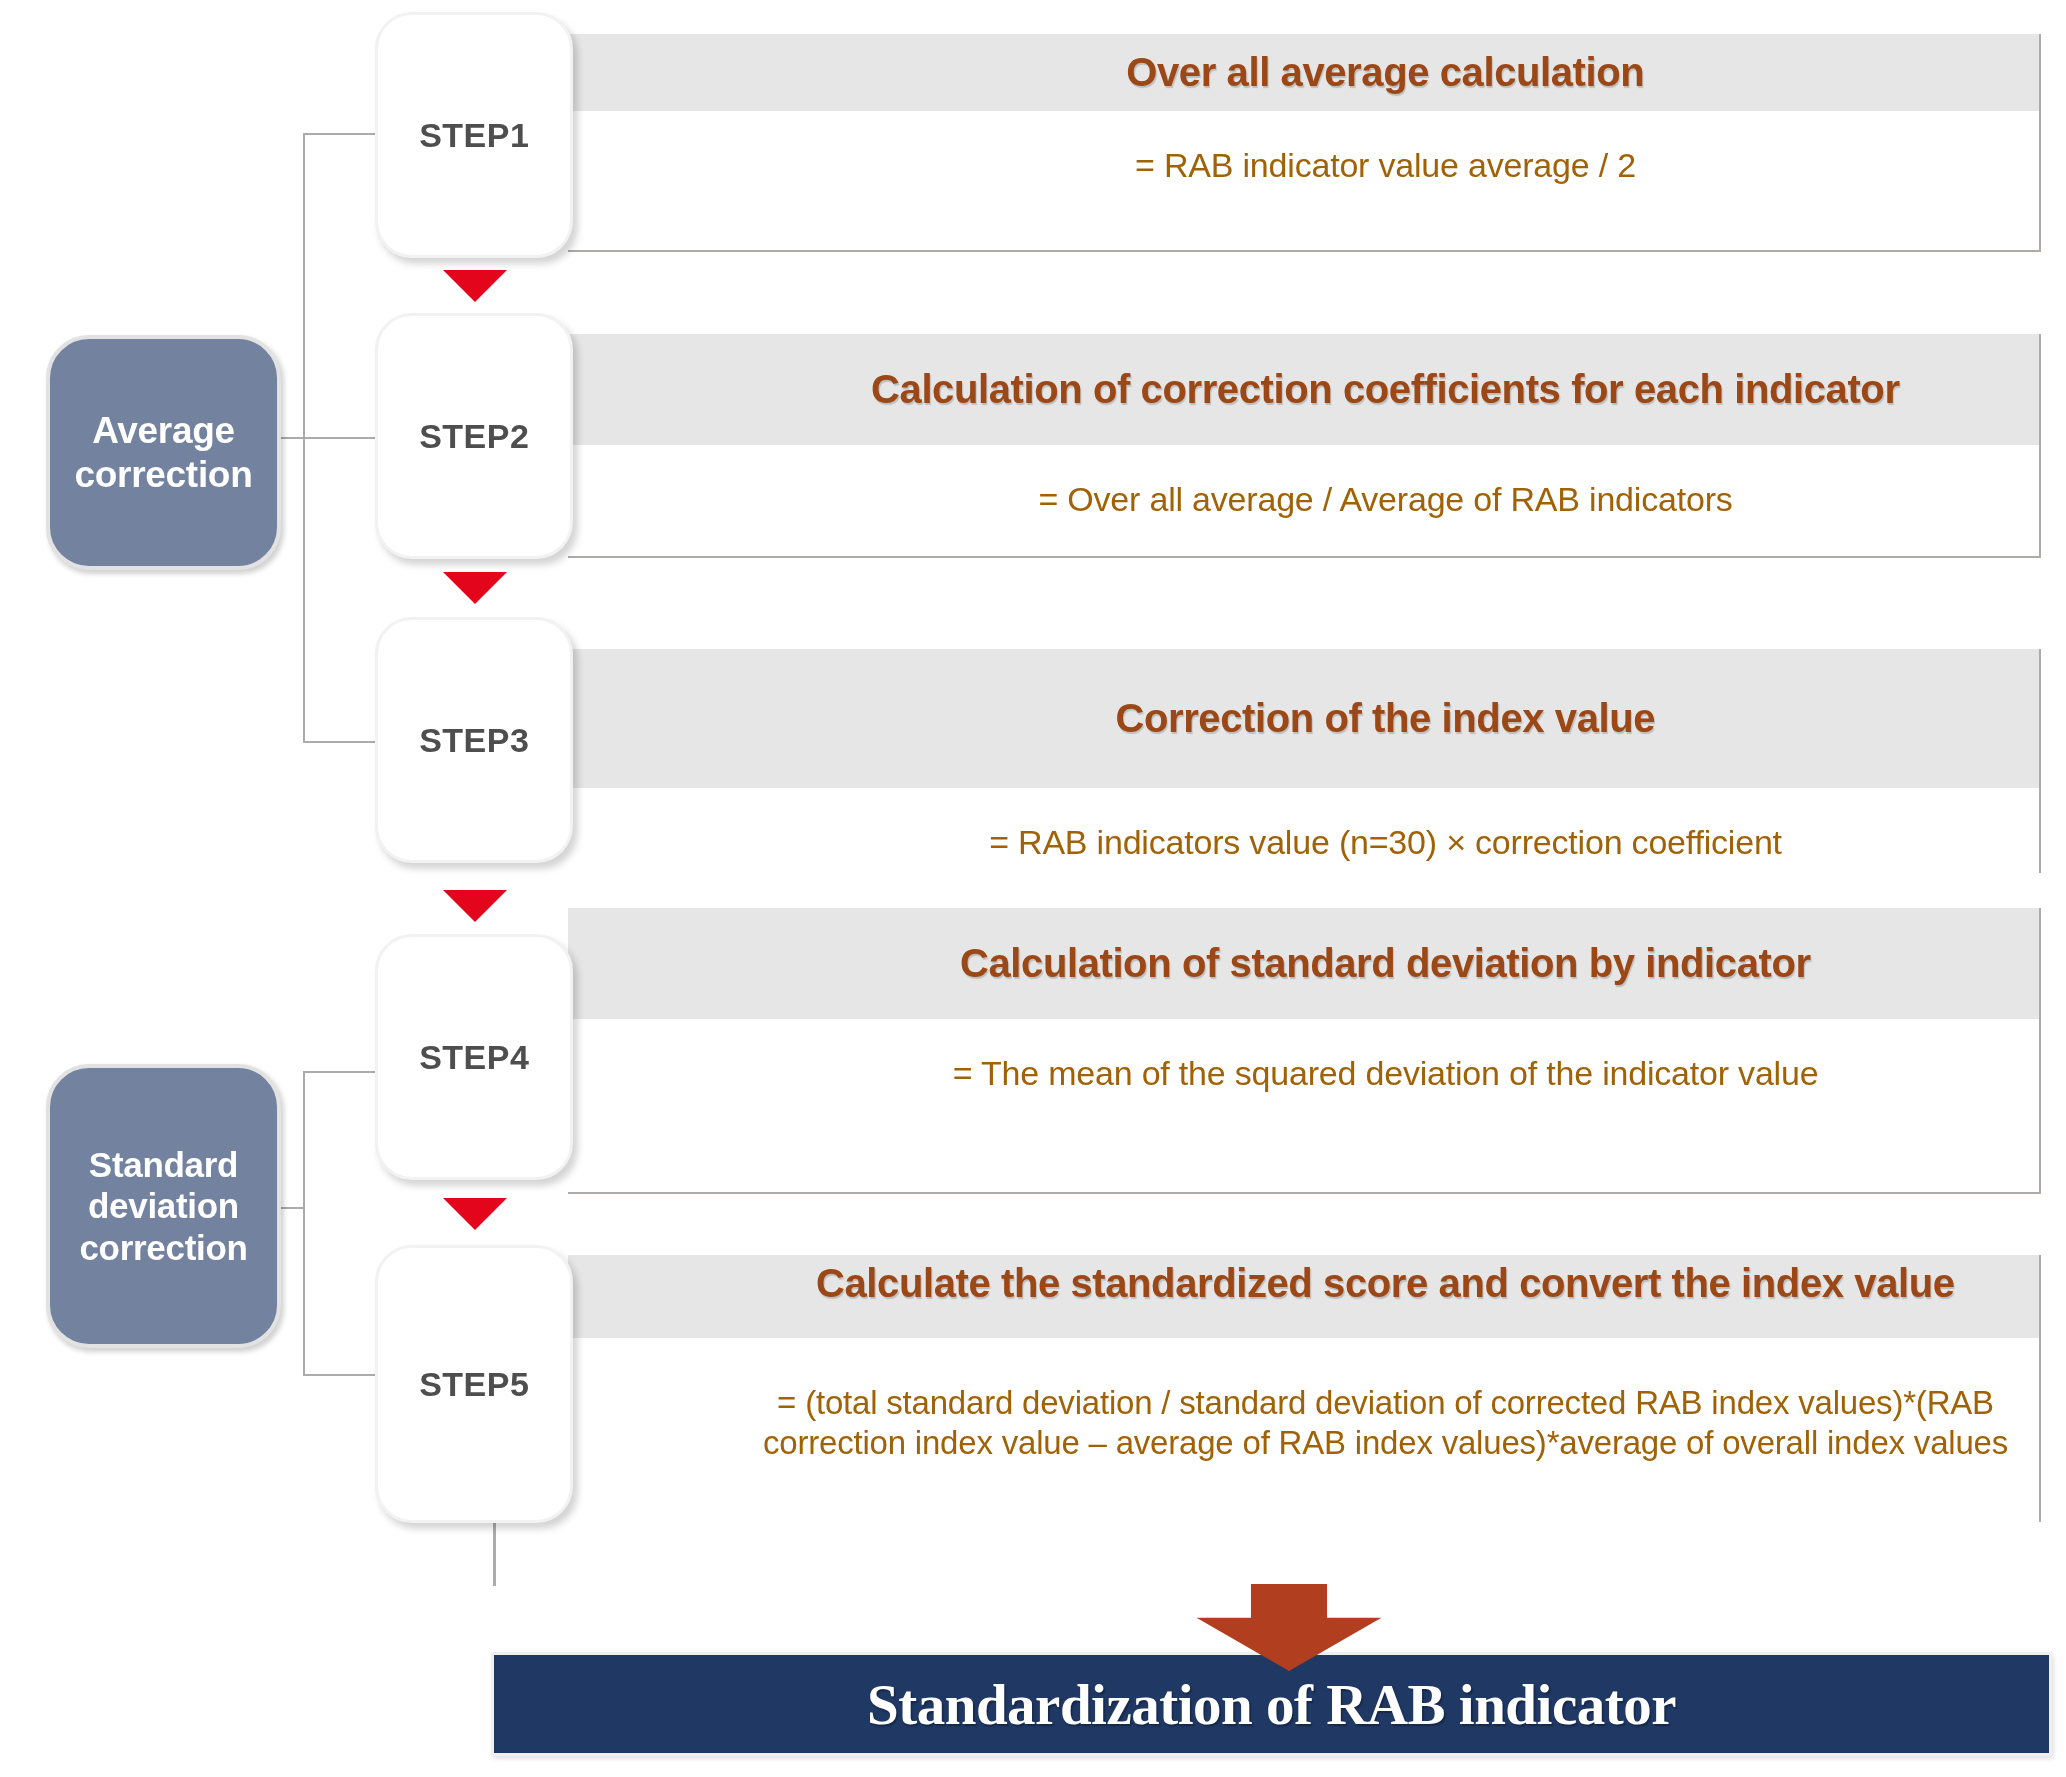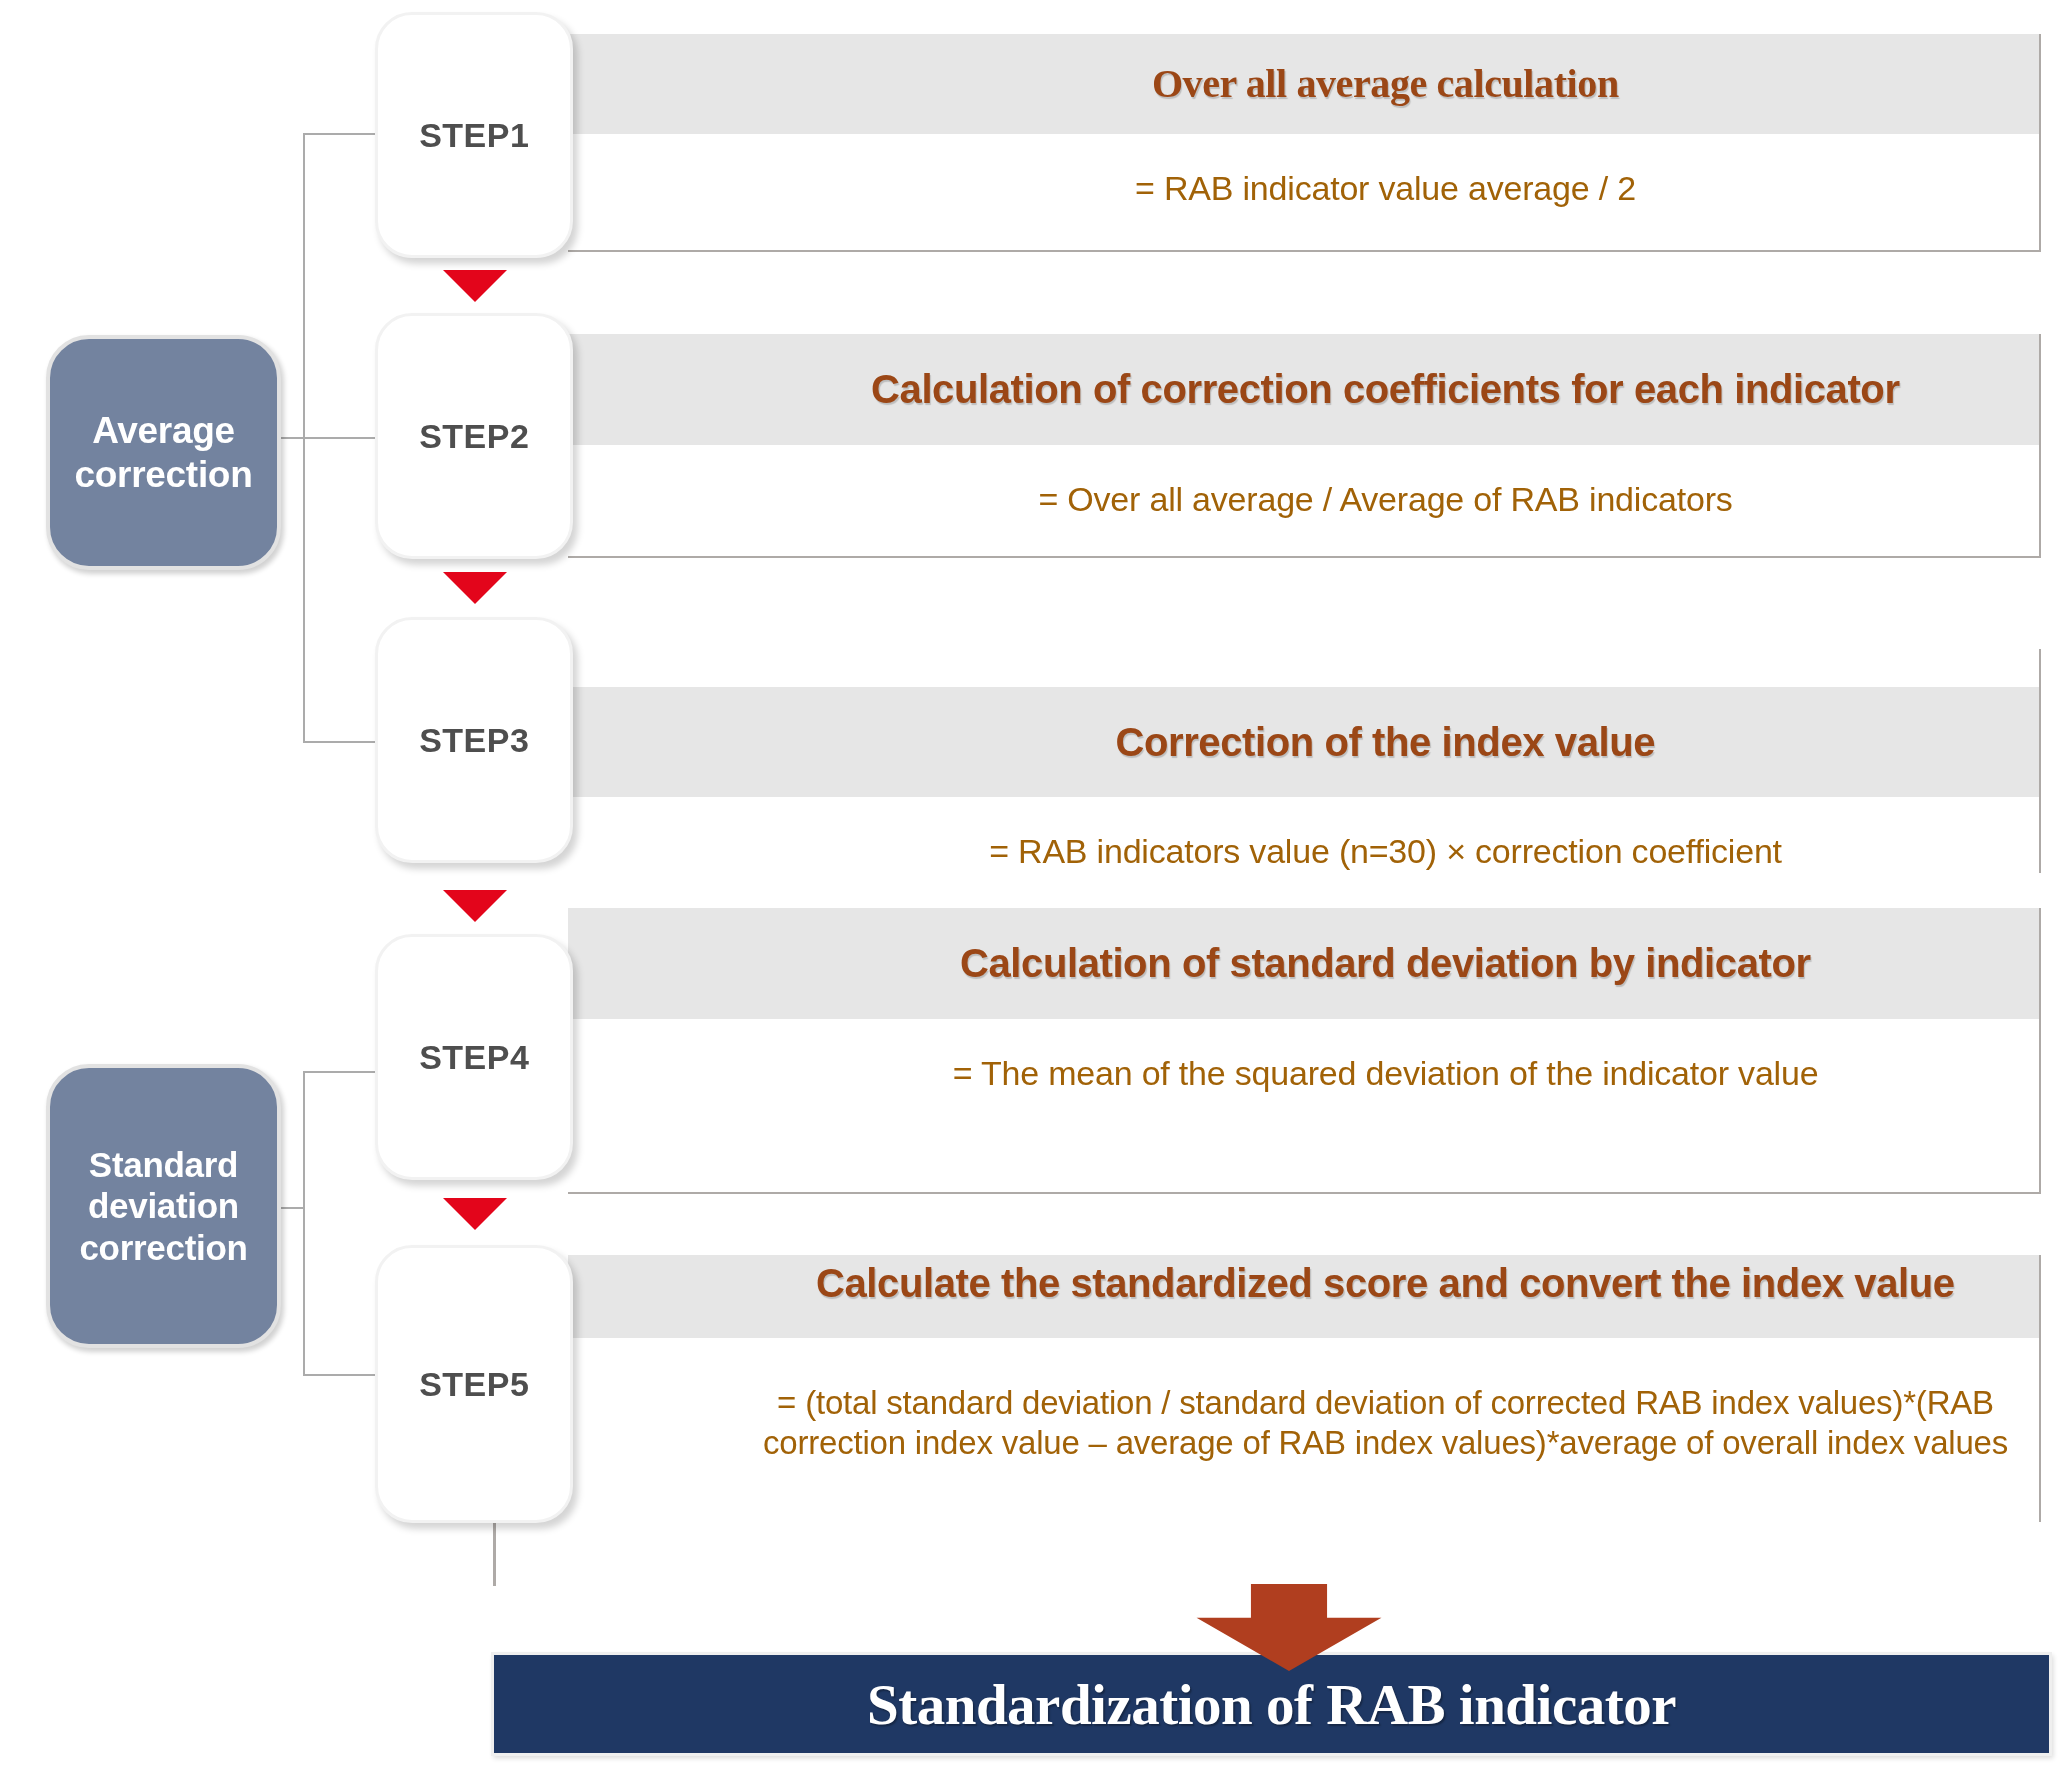--- a/index.html
+++ b/index.html
@@ -190,21 +190,21 @@
 
   <div class="group-box" style="left:46px; top:1064px; width:235px; height:284px; font-size:35px;">
     <span>
       <span>Standard</span><br>
       <span>deviation</span><br>
       <span>correction</span>
     </span>
   </div>
 
   <div class="panel" style="left:568px; top:34px; width:1473px; height:218px;">
-    <div class="panel-head" style="height:100px;font-family:Liberation Serif, serif;">
+    <div class="panel-head" style="height:77px;">
       <span class="panel-head-text">Over all average calculation</span>
     </div>
     <div class="panel-body" style="height:109px;">
       <span class="panel-body-text">= RAB indicator value average / 2</span>
     </div>
   </div>
   <div class="step-badge" style="left:375px; top:12px; width:198px; height:246px;">
     <span class="step-word">STEP</span>
     <span class="step-num">1</span>
   </div>
@@ -218,21 +218,21 @@
       <span class="panel-body-text">= Over all average / Average of RAB indicators</span>
     </div>
   </div>
   <div class="step-badge" style="left:375px; top:313px; width:198px; height:246px;">
     <span class="step-word">STEP</span>
     <span class="step-num">2</span>
   </div>
   <div class="tri-arrow" style="left:443px; top:572px;"></div>
 
   <div class="panel" style="left:568px; top:649px; width:1473px; height:224px;">
-    <div class="panel-head" style="height:110px;margin-top:38px;">
+    <div class="panel-head" style="height:139px;">
       <span class="panel-head-text">Correction of the index value</span>
     </div>
     <div class="panel-body" style="height:110px;">
       <span class="panel-body-text">= RAB indicators value (n=30) × correction coefficient</span>
     </div>
   </div>
   <div class="step-badge" style="left:375px; top:617px; width:198px; height:246px;">
     <span class="step-word">STEP</span>
     <span class="step-num">3</span>
   </div>

